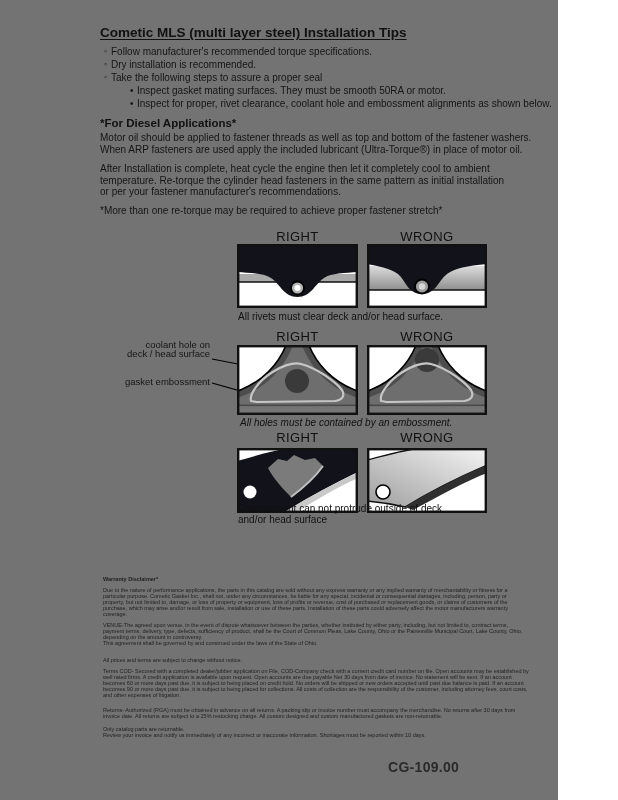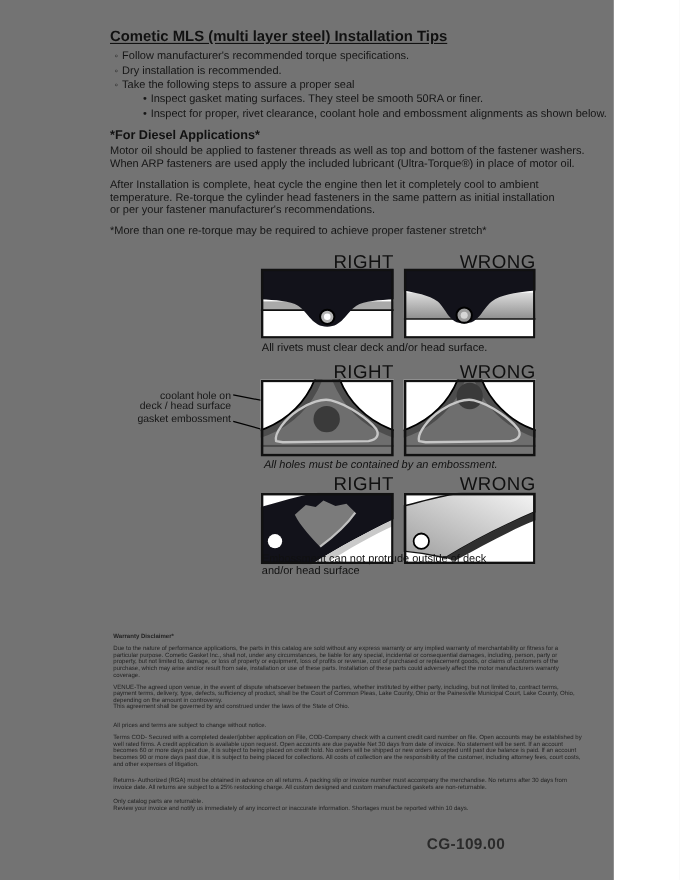--- a/index.html
+++ b/index.html
@@ -8,41 +8,41 @@
   .abs{position:absolute;}
   .title{left:100px;top:25px;font-size:13.5px;font-weight:bold;
          text-decoration:underline;text-underline-offset:2px;color:#111;}
   .tips{left:91px;top:45px;width:490px;font-size:10px;line-height:13px;color:#151515;margin-left:13px;}
   .tip{white-space:nowrap;}
   .tip.l2{padding-left:26px;}
   .b1{display:inline-block;width:7px;font-size:9px;vertical-align:top;}
   .b2{display:inline-block;width:7px;font-size:10px;vertical-align:top;}
   .diesel-h{left:100px;top:117px;font-size:11.5px;font-weight:bold;color:#111;}
   .para{left:100px;width:460px;font-size:10px;line-height:11.5px;color:#151515;}
-  .dlabel{font-size:17px;letter-spacing:0.4px;color:#101010;text-align:right;}
+  .dlabel{font-size:13px;letter-spacing:0.4px;color:#101010;text-align:center;}
   .dbox{display:block;}
   .caption{font-size:10px;color:#111;line-height:11px;}
   .ann{width:120px;left:90px;text-align:right;font-size:9.5px;line-height:9px;color:#151515;}
   .legal{left:103px;top:576px;width:426px;font-size:5.5px;line-height:6.1px;color:#222;}
   .legal p{margin:0;}
   .legal .lh{font-weight:bold;}
   .pageno{left:388px;top:759px;font-size:14px;color:#2a2a2a;letter-spacing:0.3px;font-weight:bold;}
 </style>
 </head>
 <body>
 
 <div class="page">
 
   <div class="abs title">Cometic MLS (multi layer steel) Installation Tips</div>
 
   <div class="abs tips">
     <div class="tip l1"><span class="b1">◦</span><span>Follow manufacturer's recommended torque specifications.</span></div>
     <div class="tip l1"><span class="b1">◦</span><span>Dry installation is recommended.</span></div>
     <div class="tip l1"><span class="b1">◦</span><span>Take the following steps to assure a proper seal</span></div>
-    <div class="tip l2"><span class="b2">•</span><span>Inspect gasket mating surfaces.  They steel be smooth 50RA or finer.</span></div>
+    <div class="tip l2"><span class="b2">•</span><span>Inspect gasket mating surfaces.  They must be smooth 50RA or motor.</span></div>
     <div class="tip l2"><span class="b2">•</span><span>Inspect for proper, rivet clearance, coolant hole and embossment alignments as shown below.</span></div>
   </div>
 
   <div class="abs diesel-h">*For Diesel Applications*</div>
   <div class="abs para" style="top:132px;">
     <div>Motor oil should be applied to fastener threads as well as top and bottom of the fastener washers.</div>
     <div>When ARP fasteners are used apply the included lubricant (Ultra-Torque®) in place of motor oil.</div>
   </div>
   <div class="abs para" style="top:163px;">
     <div>After Installation is complete, heat cycle the engine then let it completely cool to ambient</div>
@@ -78,21 +78,21 @@
     <circle cx="55" cy="42.5" r="7" fill="#9c9c9c" stroke="#000" stroke-width="1.8"></circle>
     <circle cx="55" cy="42.5" r="3.2" fill="#d6d6d6"></circle>
     <rect x="1.2" y="1.2" width="117.6" height="61.6" fill="none" stroke="#111" stroke-width="2.4"></rect>
   </svg>
 
   <div class="abs caption" style="left:238px;top:311px;">All rivets must clear deck and/or head surface.</div>
 
   <div class="abs dlabel" style="left:237px;top:329px;width:121px;">RIGHT</div>
   <div class="abs dlabel" style="left:367px;top:329px;width:120px;">WRONG</div>
 
-  <div class="abs ann" style="top:356px;">
+  <div class="abs ann" style="top:340px;">
     <div>coolant hole on</div>
     <div>deck / head surface</div>
   </div>
   <div class="abs ann" style="top:377px;">gasket embossment</div>
 
   <svg class="abs" style="left:205px;top:348px;" width="100" height="55" viewBox="0 0 100 55">
     <line x1="7" y1="11" x2="85" y2="26" stroke="#000" stroke-width="1.1"></line>
     <line x1="7" y1="35" x2="53" y2="48" stroke="#000" stroke-width="1.1"></line>
   </svg>
 

